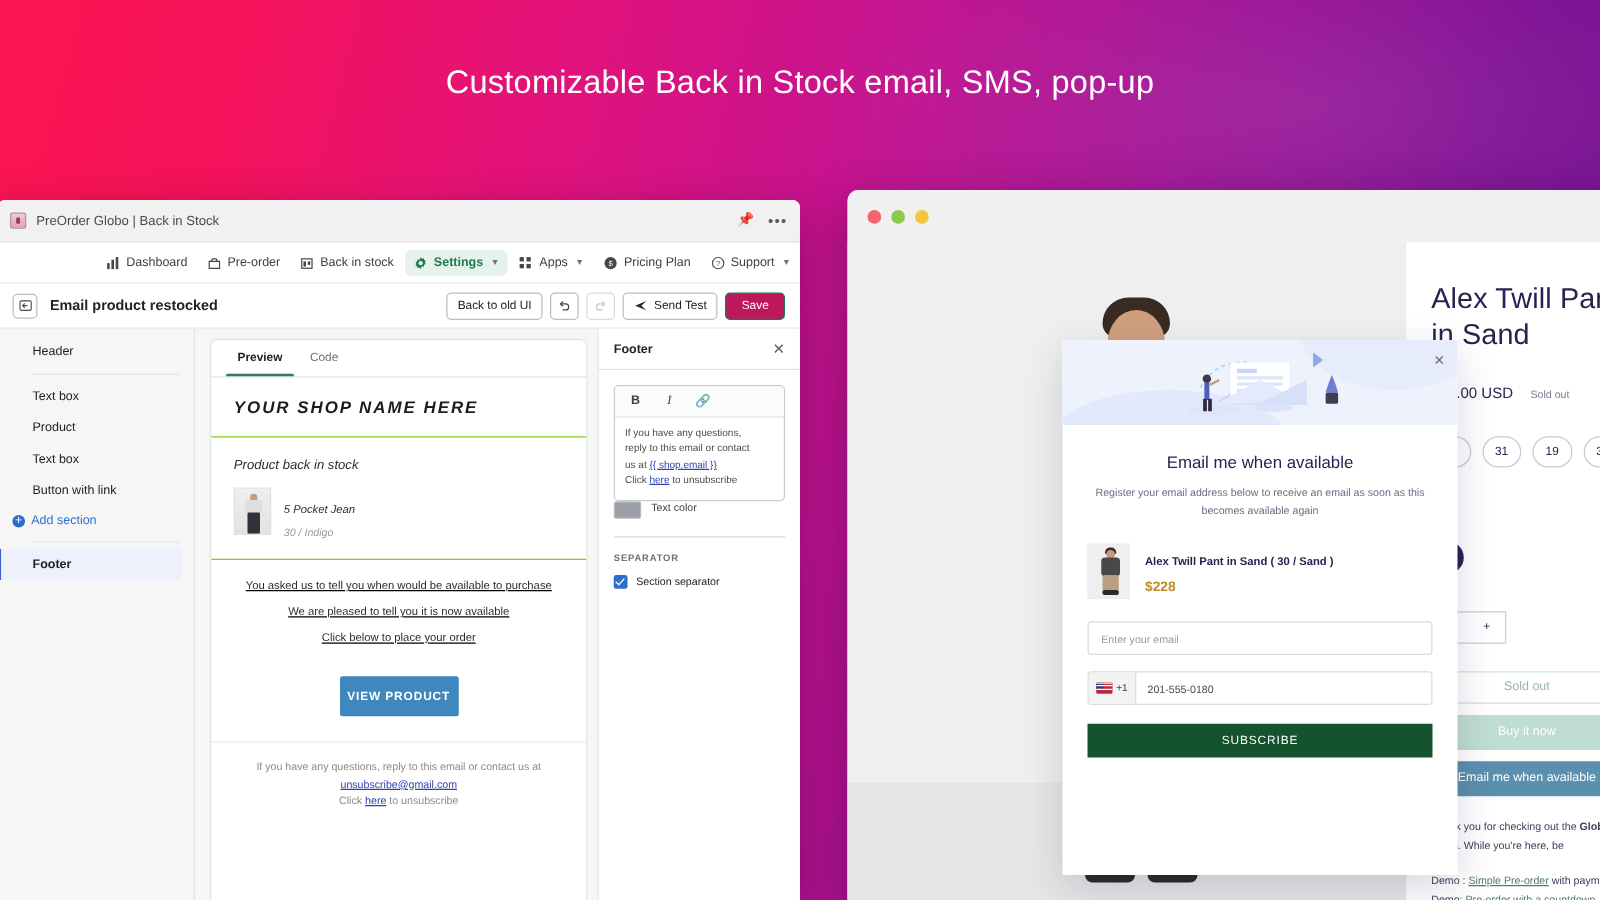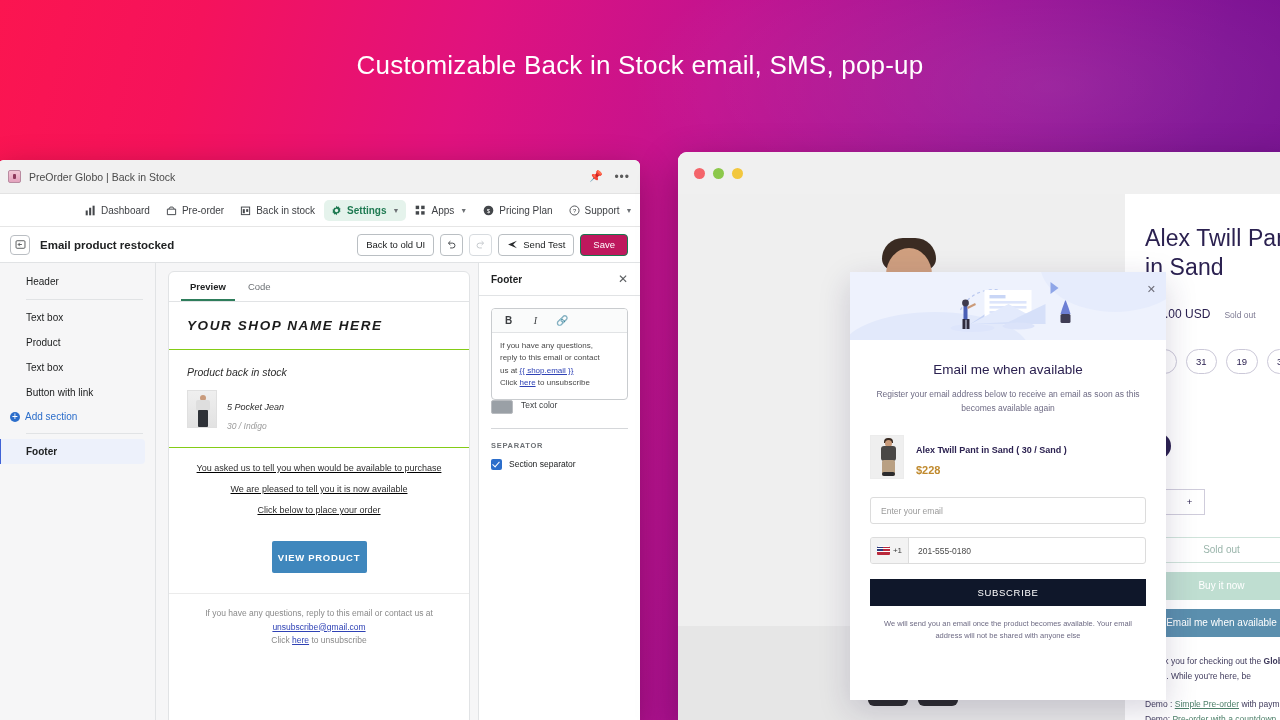--- a/index.html
+++ b/index.html
@@ -321,21 +321,21 @@
   .flag::before {
     content: ""; position: absolute; left: 0; top: 0; width: 6px; height: 5px; background: #2a3a7c;
   }
   .flag::after {
     content: ""; position: absolute; left: 0; top: 2px; right: 0; height: 1px; background: #fff;
     box-shadow: 0 3px 0 #fff, 0 -2px 0 #fff;
   }
   .cc { font-size: 8px; color: #3a3a3a; }
   .phone-val { display: flex; align-items: center; padding-left: 9px; font-size: 8.5px; color: #4a4a4a; }
   .subscribe-btn {
-    margin-top: 15px; height: 27px; background: #0f172a; color: #fff;
+    margin-top: 15px; height: 27px; background: #14532d; color: #fff;
     display: flex; align-items: center; justify-content: center;
     font-size: 9.5px; letter-spacing: .7px; border: none; width: 100%;
   }
   .popup-note { margin-top: 12px; font-size: 7.5px; color: #6e6b84; line-height: 1.6; }
 </style>
 </head>
 <body>
 
 <div id="stage">
   <div class="sheen"></div>
@@ -682,17 +682,16 @@
       <div class="phone-row">
         <span class="flag-cell">
           <span class="flag"></span>
           <span class="cc">+1</span>
         </span>
         <span class="phone-val">201-555-0180</span>
       </div>
 
       <button class="subscribe-btn">SUBSCRIBE</button>
 
-      <div class="popup-note">We will send you an email once the product becomes available. Your email address will not be shared with anyone else</div>
     </div>
   </div>
 
 </div>
 
 </body></html>

